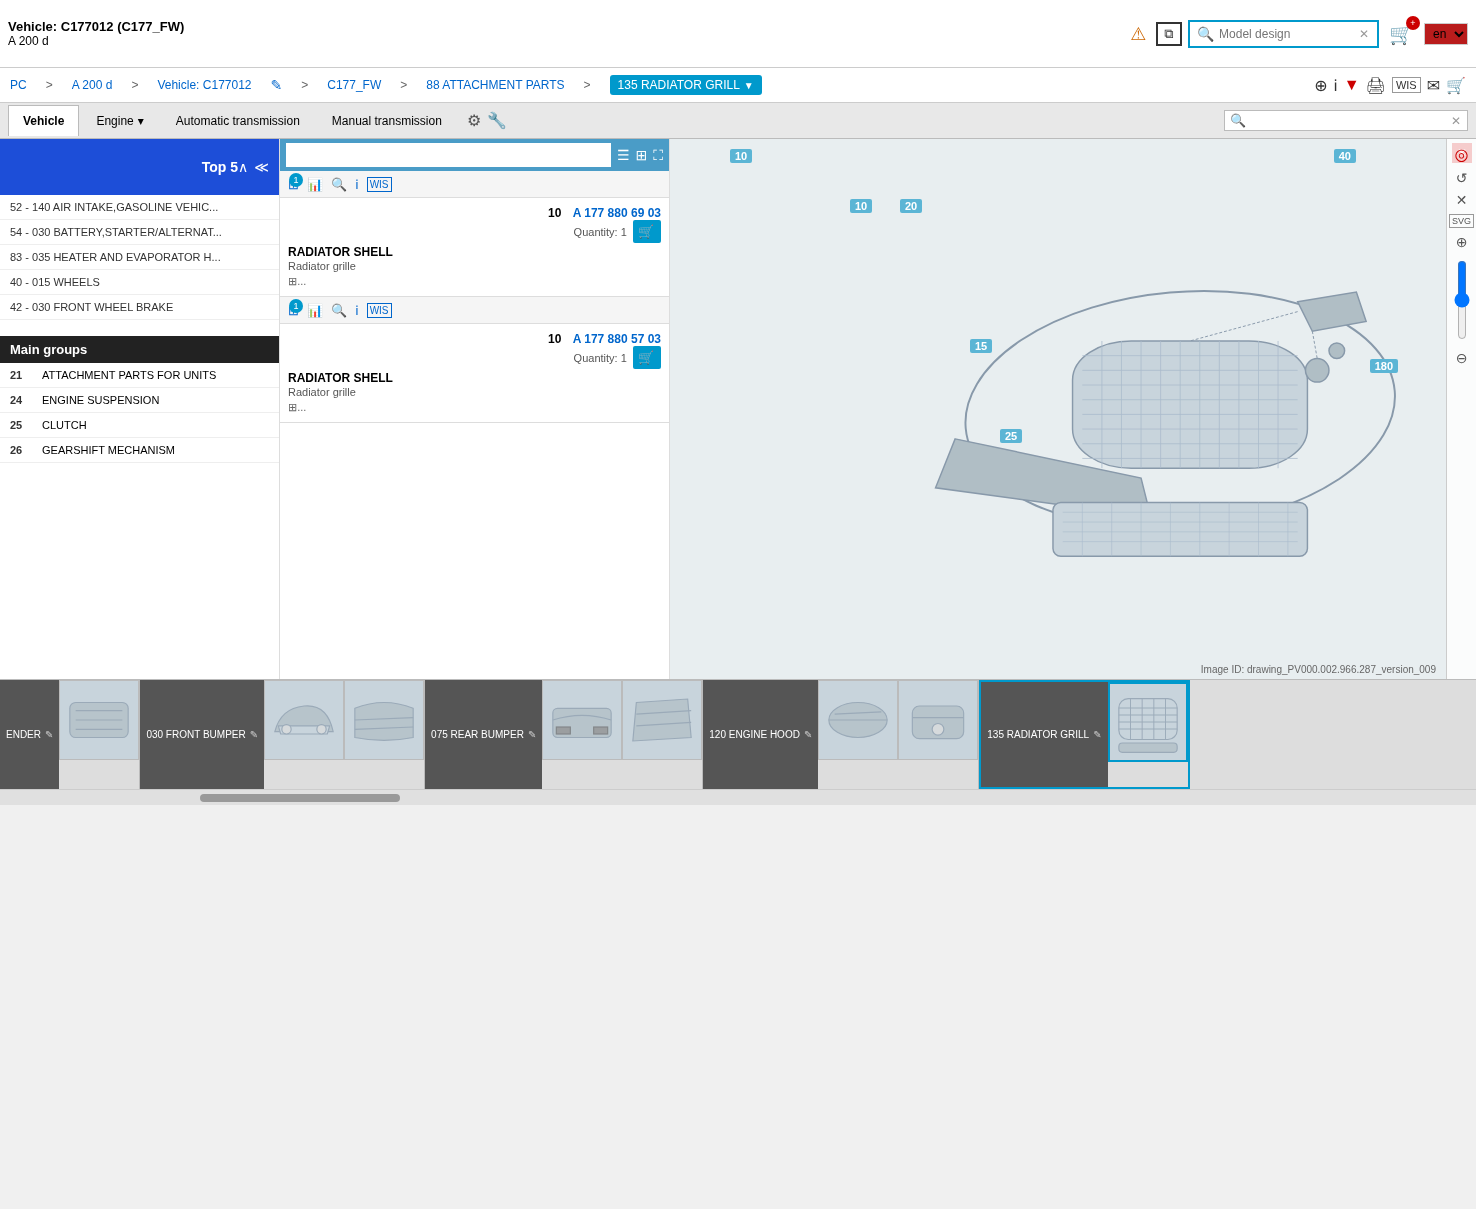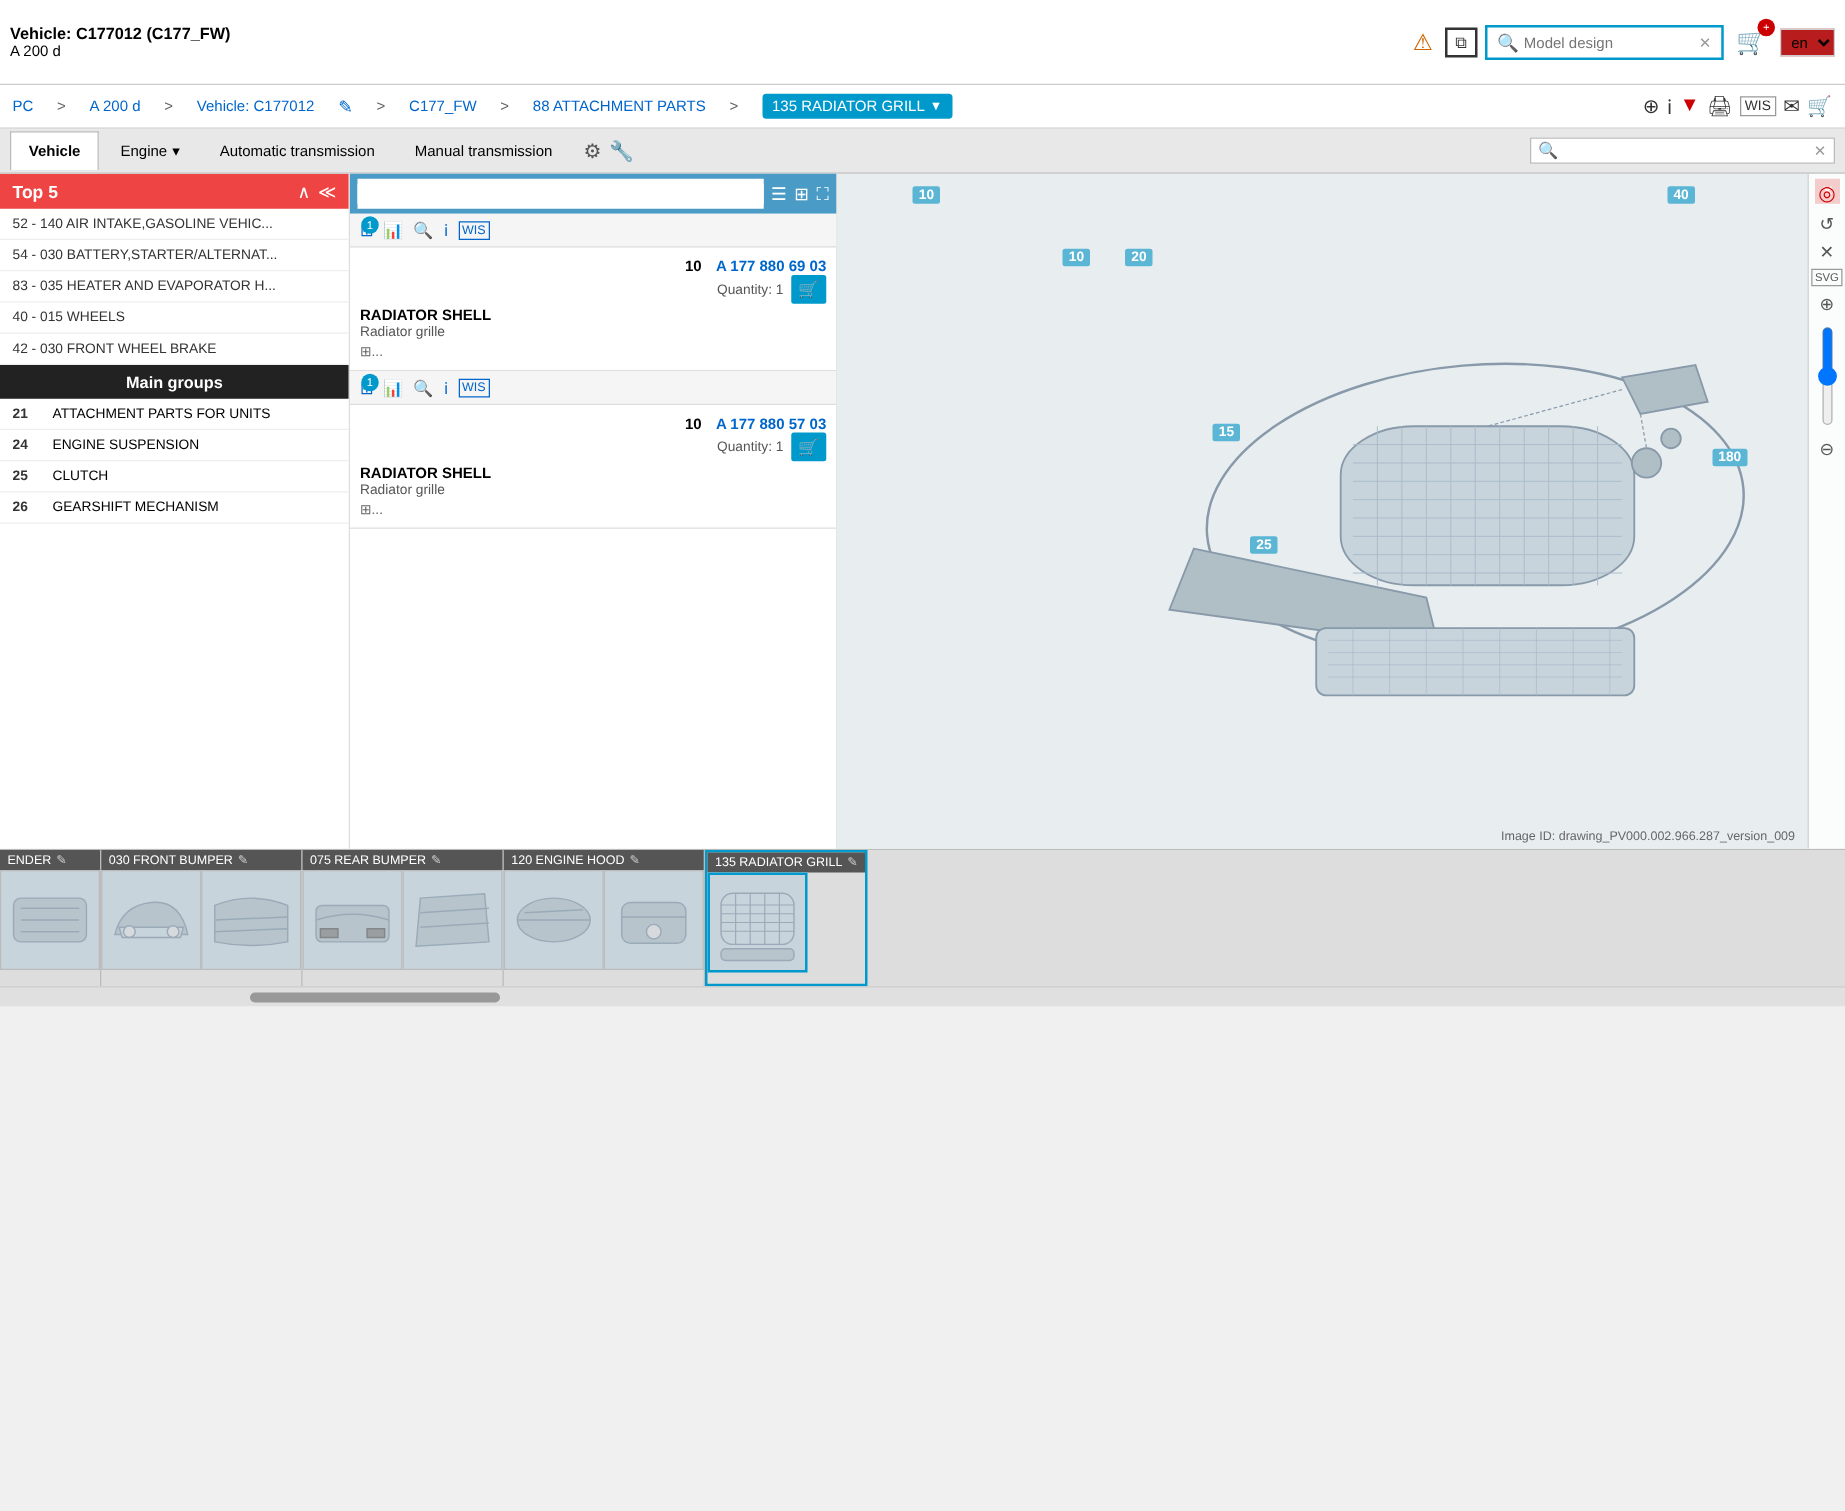--- a/index.html
+++ b/index.html
@@ -31,26 +31,26 @@
     .tab { padding: 8px 14px; cursor: pointer; font-size: 12px; border: 1px solid transparent; border-bottom: none; margin-right: 2px; }
     .tab.active { background: #fff; border-color: #bbb; font-weight: bold; }
     .tab.dropdown { display: flex; align-items: center; gap: 4px; }
     .tab-icons { display: flex; align-items: center; gap: 6px; margin-left: 8px; }
     .tab-icon { font-size: 16px; color: #555; cursor: pointer; }
     .tab-search { display: flex; align-items: center; margin-left: auto; border: 1px solid #bbb; background: #fff; padding: 2px 6px; }
     .tab-search-input { border: none; outline: none; width: 200px; font-size: 12px; }
 
     
     .sidebar { width: 280px; background: #fff; border-right: 1px solid #ddd; overflow-y: auto; flex-shrink: 0; }
-    .sidebar-header { background: #ef4444; color: #fff; padding: 6px 10px; display: flex; align-items: center; justify-content: space-between; }
+    .sidebar-header { background: #1d4ed8; color: #fff; padding: 20px 10px; display: flex; align-items: center; justify-content: flex-end; }
     .sidebar-title { font-size: 14px; font-weight: bold; }
     .sidebar-controls { display: flex; gap: 6px; }
     .sidebar-ctrl { color: #fff; cursor: pointer; font-size: 14px; background: none; border: none; }
     .sidebar-item { padding: 6px 10px; border-bottom: 1px solid #eee; cursor: pointer; font-size: 11px; color: #333; }
-    .sidebar-group-header { background: #222; color: #fff; padding: 6px 10px; font-size: 13px; font-weight: bold; margin-top: 0; text-align: center; }
+    .sidebar-group-header { background: #222; color: #fff; padding: 6px 10px; font-size: 13px; font-weight: bold; margin-top: 16px; }
     .sidebar-group-item { padding: 6px 10px; border-bottom: 1px solid #eee; cursor: pointer; font-size: 11px; display: flex; gap: 8px; }
     .sidebar-group-num { min-width: 24px; color: #333; font-weight: bold; }
 
     
     .parts-panel { width: 390px; border-right: 1px solid #ddd; background: #fff; flex-shrink: 0; display: flex; flex-direction: column; }
     .parts-toolbar { background: #4a9cc7; padding: 4px 6px; display: flex; align-items: center; gap: 6px; }
     .parts-search-box { background: #fff; flex: 1; height: 24px; display: flex; align-items: center; }
     .parts-search-input { border: none; outline: none; width: 100%; padding: 2px 4px; font-size: 11px; }
     .parts-list-icon { color: #fff; cursor: pointer; font-size: 14px; }
     .parts-action-bar { display: flex; align-items: center; gap: 8px; padding: 4px 8px; border-bottom: 1px solid #ddd; background: #f5f5f5; }
@@ -73,21 +73,21 @@
     .diagram-close { position: absolute; top: 4px; right: 4px; background: #cc0000; color: #fff; border: none; cursor: pointer; width: 20px; height: 20px; font-size: 12px; display: flex; align-items: center; justify-content: center; }
     .diagram-image { width: 100%; height: 100%; display: flex; align-items: center; justify-content: center; position: relative; }
     .diagram-label { position: absolute; background: #5bb5d5; color: #fff; padding: 1px 5px; font-size: 11px; font-weight: bold; border-radius: 2px; }
     .diagram-right-tools { position: absolute; right: 0; top: 0; bottom: 0; width: 30px; background: rgba(255,255,255,0.8); border-left: 1px solid #ccc; display: flex; flex-direction: column; align-items: center; gap: 6px; padding: 6px 4px; }
     .diag-tool { font-size: 14px; color: #555; cursor: pointer; }
     .diagram-image-id { position: absolute; bottom: 4px; right: 40px; font-size: 10px; color: #666; margin-top: 27px; }
     .diag-slider { writing-mode: vertical-lr; height: 80px; }
 
     
     .thumbnails-area { height: 110px; background: #ddd; border-top: 1px solid #bbb; display: flex; overflow-x: auto; }
-    .thumb-group { border-right: 1px solid #bbb; display: flex; flex-direction: column; }
+    .thumb-group { border-right: 1px solid #bbb; display: flex; }
     .thumb-group-title { background: #555; color: #fff; font-size: 10px; padding: 2px 6px; display: flex; align-items: center; gap: 4px; white-space: nowrap; }
     .thumb-group-title .edit-icon { color: #ccc; font-size: 10px; cursor: pointer; }
     .thumb-images { display: flex; gap: 0; flex: 1; }
     .thumb-img { width: 80px; height: 80px; background: #c8d4dc; border: 1px solid #bbb; cursor: pointer; display: flex; align-items: center; justify-content: center; overflow: hidden; }
     .thumb-img.active { border: 2px solid #0099cc; }
     .thumb-img svg { width: 70px; height: 70px; opacity: 0.7; }
 
     
     .scrollbar-area { height: 16px; background: #e0e0e0; border-top: 1px solid #ccc; }
     .scrollbar-thumb { height: 8px; width: 200px; background: #999; border-radius: 4px; margin: 4px auto; margin-left: 200px; }

